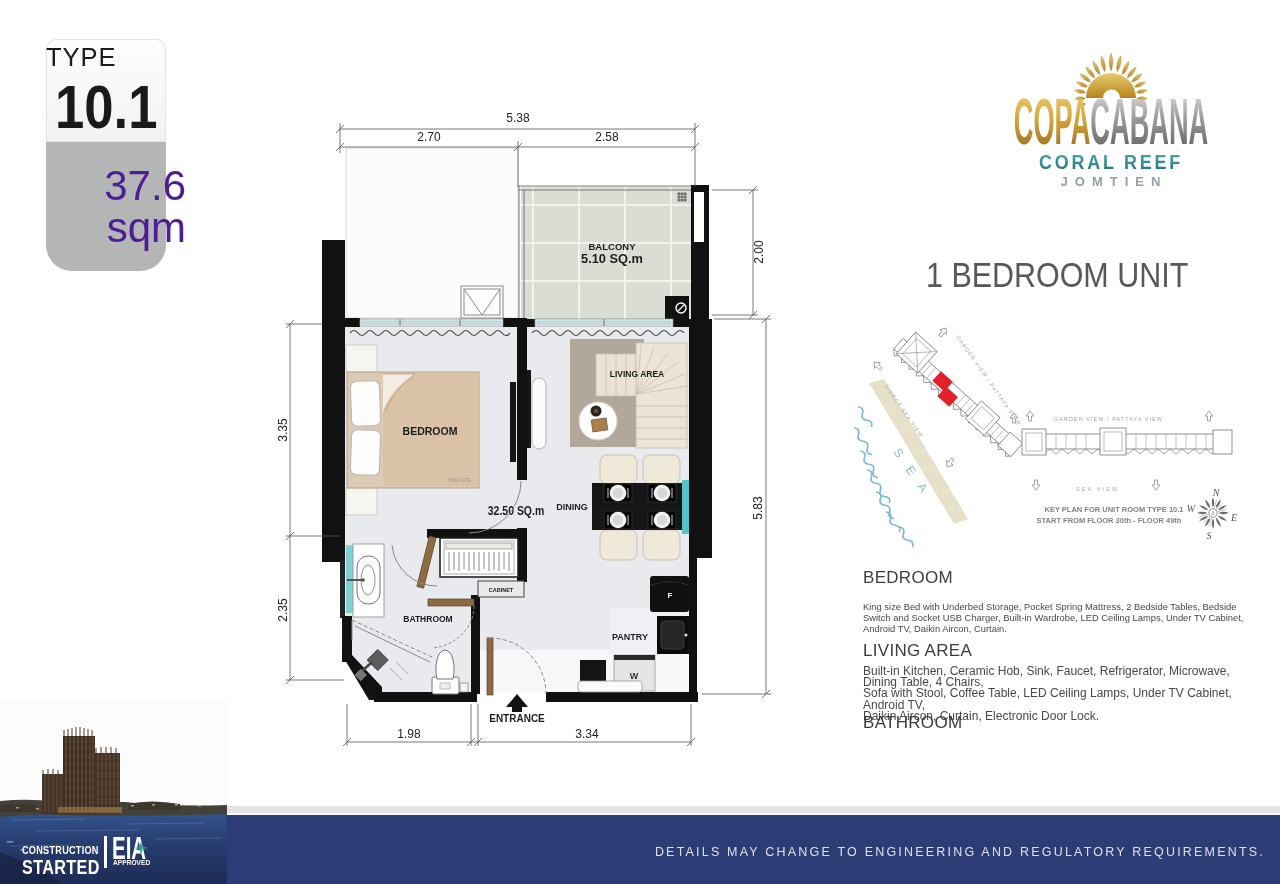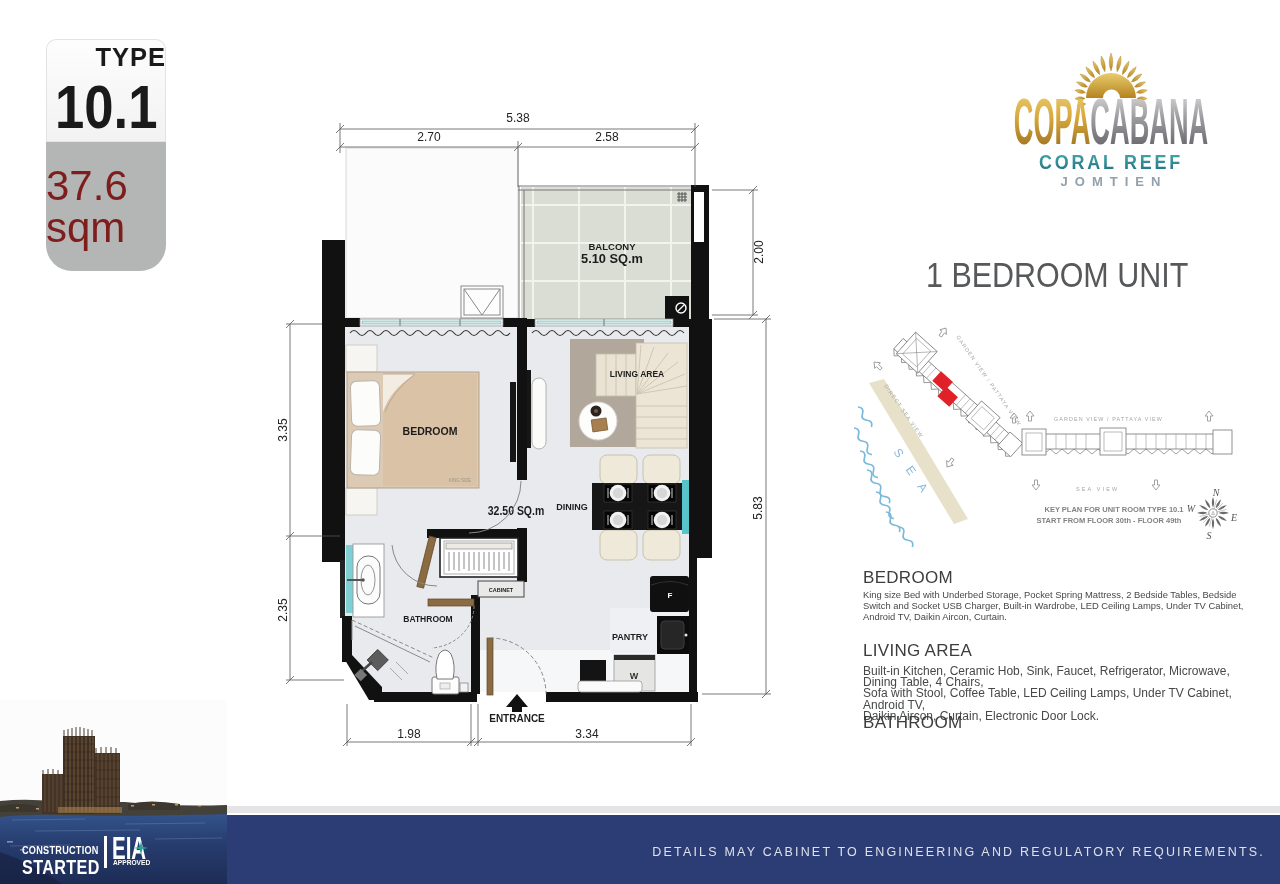--- a/index.html
+++ b/index.html
@@ -9,25 +9,25 @@
 </style>
 </head>
 <body>
 
 <div class="abs" style="left:46px;top:39px;width:120px;height:236px;">
 
   <div class="abs" style="left:0;top:0;width:120px;height:103px;background:linear-gradient(180deg,#fdfdfd,#f2f2f3);border-radius:10px 10px 0 0;box-shadow:0 0 0 1px #e3e3e4 inset;"></div>
 
   <div class="abs" style="left:0;top:103px;width:120px;height:129px;background:#b3b6b5;border-radius:0 0 26px 26px;"></div>
 
-  <div class="abs" style="left:0;top:4px;width:120px;text-align:right;font-size:25.5px;font-weight:bold;color:#1a1a1a;letter-spacing:1px;">TYPE</div>
+  <div class="abs" style="left:0;top:4px;width:120px;text-align:left;font-size:25.5px;font-weight:normal;color:#1a1a1a;letter-spacing:1px;">TYPE</div>
 
   <div class="abs" style="left:0;top:32px;width:120px;text-align:center;font-size:62px;font-weight:bold;color:#1a1a1a;transform:scaleX(0.85);">10.1</div>
 
-  <div class="abs" style="left:0;top:126px;width:140px;text-align:left;font-size:42px;color:#7f1d1d;line-height:42px;">37.6<br>sqm</div>
+  <div class="abs" style="left:0;top:126px;width:140px;text-align:right;font-size:42px;color:#4c1d95;line-height:42px;">37.6<br>sqm</div>
 </div>
 
 <svg class="abs" style="left:270px;top:90px;" width="510" height="680" viewBox="270 90 510 680">
 
   <rect x="346" y="148" width="172" height="170" fill="#fbfbfc" stroke="#c9c9c9" stroke-width="0.7"></rect>
 
   <polygon points="342,327 689,327 689,692 380,692 344,656 342,562" fill="#e8eaee"></polygon>
 
   <rect x="480" y="650" width="209" height="42" fill="#f6f7f8"></rect>
     <rect x="610" y="608" width="79" height="45" fill="#eff0f3"></rect>
@@ -573,37 +573,37 @@
   <g font-family="Liberation Serif,serif" font-style="italic" fill="#555" font-size="10" text-anchor="middle">
     <text x="1216" y="496">N</text>
     <text x="1234" y="521">E</text>
     <text x="1209" y="539">S</text>
     <text x="1191" y="512">W</text>
   </g>
 </svg>
 
 <div class="abs" style="left:863px;top:568px;width:400px;color:#3c3d3f;">
   <div style="font-size:17px;letter-spacing:0.3px;">BEDROOM</div>
-  <div style="font-size:9.4px;line-height:11.2px;margin-top:1px;color:#474849;">King size Bed with Underbed Storage, Pocket Spring Mattress, 2 Bedside Tables, Bedside<br>Switch and Socket USB Charger, Built-in Wardrobe, LED Ceiling Lamps, Under TV Cabinet,<br>Android TV, Daikin Aircon, Curtain.</div>
+  <div style="font-size:9.4px;line-height:11.2px;margin-top:13px;color:#474849;">King size Bed with Underbed Storage, Pocket Spring Mattress, 2 Bedside Tables, Bedside<br>Switch and Socket USB Charger, Built-in Wardrobe, LED Ceiling Lamps, Under TV Cabinet,<br>Android TV, Daikin Aircon, Curtain.</div>
 </div>
 
 <div class="abs" style="left:863px;top:641px;width:400px;color:#3c3d3f;">
   <div style="font-size:17px;letter-spacing:0.3px;">LIVING AREA</div>
   <div style="font-size:12px;line-height:11.2px;margin-top:5px;color:#474849;">Built-in Kitchen, Ceramic Hob, Sink, Faucet, Refrigerator, Microwave, Dining Table, 4 Chairs,<br>Sofa with Stool, Coffee Table, LED Ceiling Lamps, Under TV Cabinet, Android TV,<br>Daikin Aircon, Curtain, Electronic Door Lock.</div>
 </div>
 
 <div class="abs" style="left:863px;top:713px;width:400px;color:#3c3d3f;">
   <div style="font-size:17px;letter-spacing:0.3px;">BATHROOM</div>
 </div>
 
 <div class="abs" style="left:0;top:806px;width:1280px;height:7px;background:#e4e4e6;"></div>
 
 <div class="abs" style="left:0;top:815px;width:1280px;height:69px;background:#2c3c74;"></div>
 
-<div class="abs" style="left:0;top:845px;width:1265px;text-align:right;font-size:12.5px;color:#dde1ea;letter-spacing:2.2px;">DETAILS MAY CABINET TO ENGINEERING AND REGULATORY REQUIREMENTS.</div>
+<div class="abs" style="left:0;top:845px;width:1265px;text-align:right;font-size:12.5px;color:#dde1ea;letter-spacing:2.2px;">DETAILS MAY CHANGE TO ENGINEERING AND REGULATORY REQUIREMENTS.</div>
 
 <svg class="abs" style="left:0;top:700px;" width="227" height="184" viewBox="0 0 227 184">
   <defs>
     <linearGradient id="seagrad" x1="0" y1="0" x2="0" y2="1">
       <stop offset="0" stop-color="#35568e"></stop>
         <stop offset="0.45" stop-color="#273d6f"></stop>
         <stop offset="1" stop-color="#1d2c55"></stop>
     </linearGradient>
     <linearGradient id="towergrad" x1="0" y1="0" x2="0" y2="1">
       <stop offset="0" stop-color="#5e483c"></stop>

